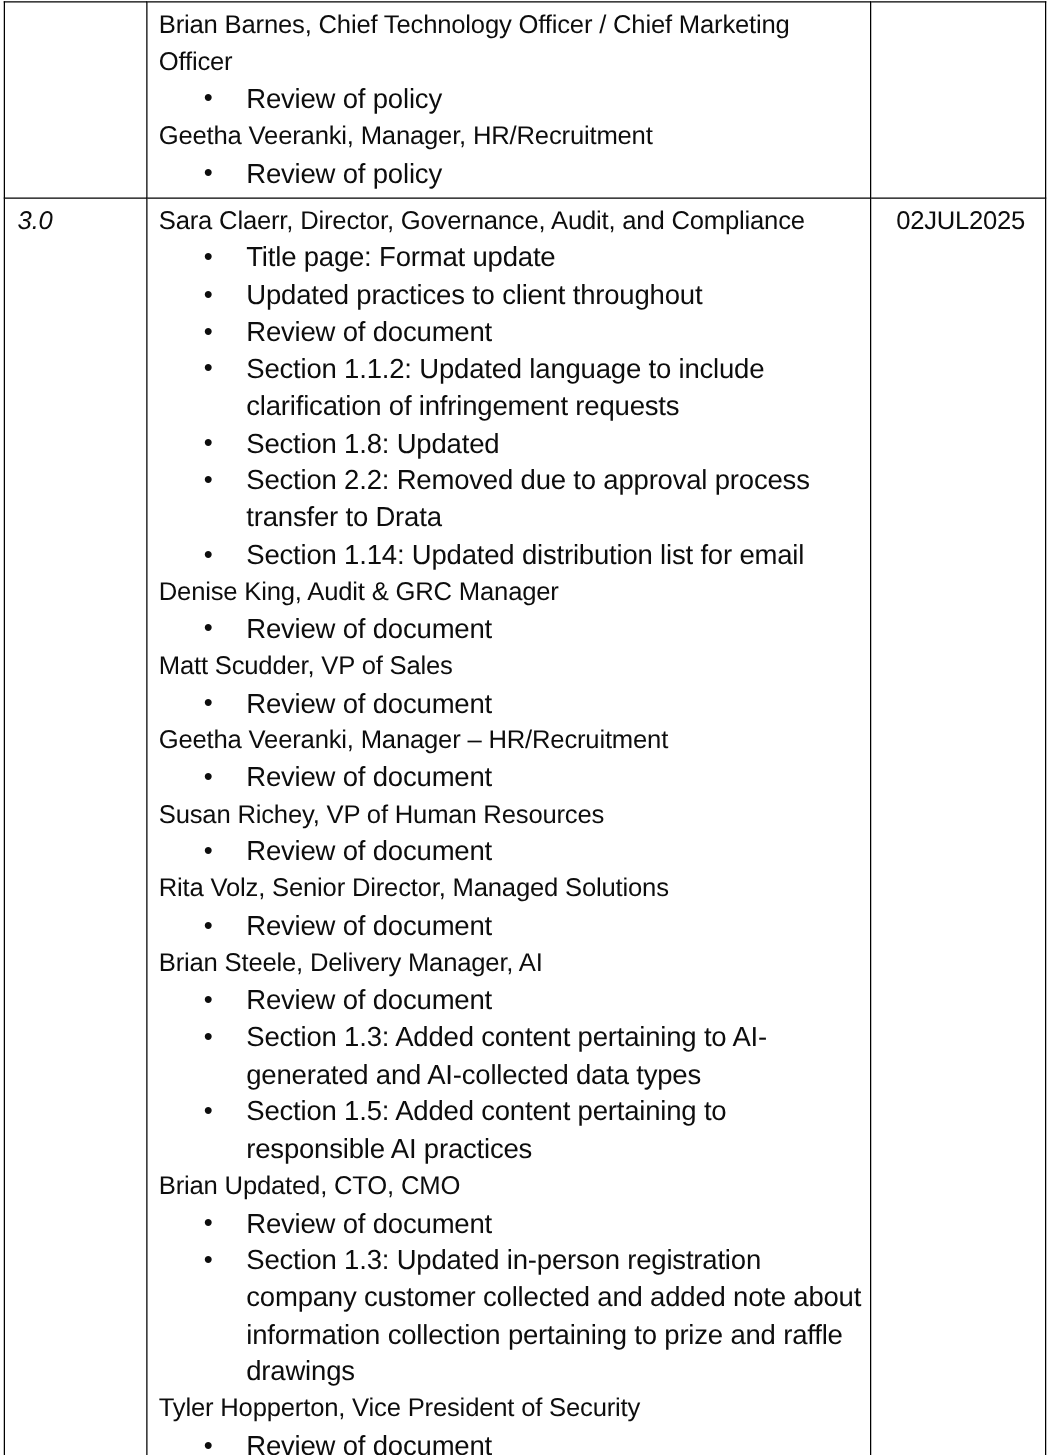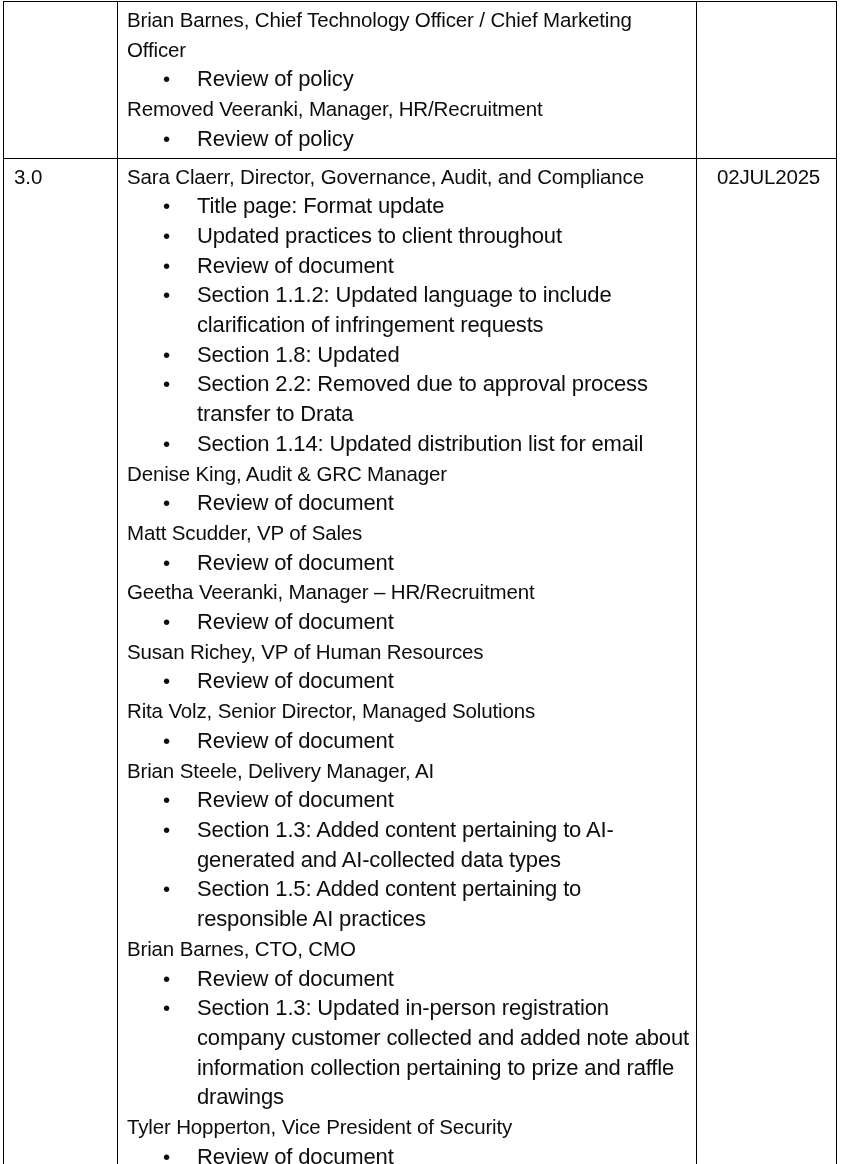--- a/index.html
+++ b/index.html
@@ -44,20 +44,21 @@
   .cell-inner {
     padding: 3px 4px 4px 4px;
   }
   .cell-version .cell-inner { padding-left: 10px; }
   .cell-date .cell-inner    { padding-left: 7px; margin-left: 13px; }
   .cell-content .cell-inner { padding-left: 9px; padding-right: 6px; }
   .line-version {
     font-size: 20.5px;
     line-height: 29.7px;
     letter-spacing: -0.1px;
+    font-style: italic;
   }
   .line-date {
     font-size: 20.5px;
     line-height: 29.7px;
     letter-spacing: -0.2px;
   }
 
   
   .entry-name {
     font-size: 20.5px;
@@ -105,21 +106,21 @@
             <div class="cell-inner">
               <div class="line-version"></div>
             </div>
           </td>
           <td class="cell-content">
             <div class="cell-inner">
               <div class="entry-name">Brian Barnes, Chief Technology Officer / Chief Marketing Officer</div>
               <ul class="bullets">
                 <li>Review of policy</li>
               </ul>
-              <div class="entry-name">Removed Veeranki, Manager, HR/Recruitment</div>
+              <div class="entry-name">Geetha Veeranki, Manager, HR/Recruitment</div>
               <ul class="bullets">
                 <li>Review of policy</li>
               </ul>
             </div>
           </td>
           <td class="cell-date">
             <div class="cell-inner">
               <div class="line-date"></div>
             </div>
           </td>
@@ -161,21 +162,21 @@
               <div class="entry-name">Rita Volz, Senior Director, Managed Solutions</div>
               <ul class="bullets">
                 <li>Review of document</li>
               </ul>
               <div class="entry-name">Brian Steele, Delivery Manager, AI</div>
               <ul class="bullets">
                 <li>Review of document</li>
                 <li>Section 1.3: Added content pertaining to AI-generated and AI-collected data types</li>
                 <li>Section 1.5: Added content pertaining to responsible AI practices</li>
               </ul>
-              <div class="entry-name">Brian Barnes, CTO, CMO</div>
+              <div class="entry-name">Brian Updated, CTO, CMO</div>
               <ul class="bullets">
                 <li>Review of document</li>
                 <li>Section 1.3: Updated in-person registration company customer collected and added note about information collection pertaining to prize and raffle drawings</li>
               </ul>
               <div class="entry-name">Tyler Hopperton, Vice President of Security</div>
               <ul class="bullets">
                 <li>Review of document</li>
               </ul>
             </div>
           </td>

